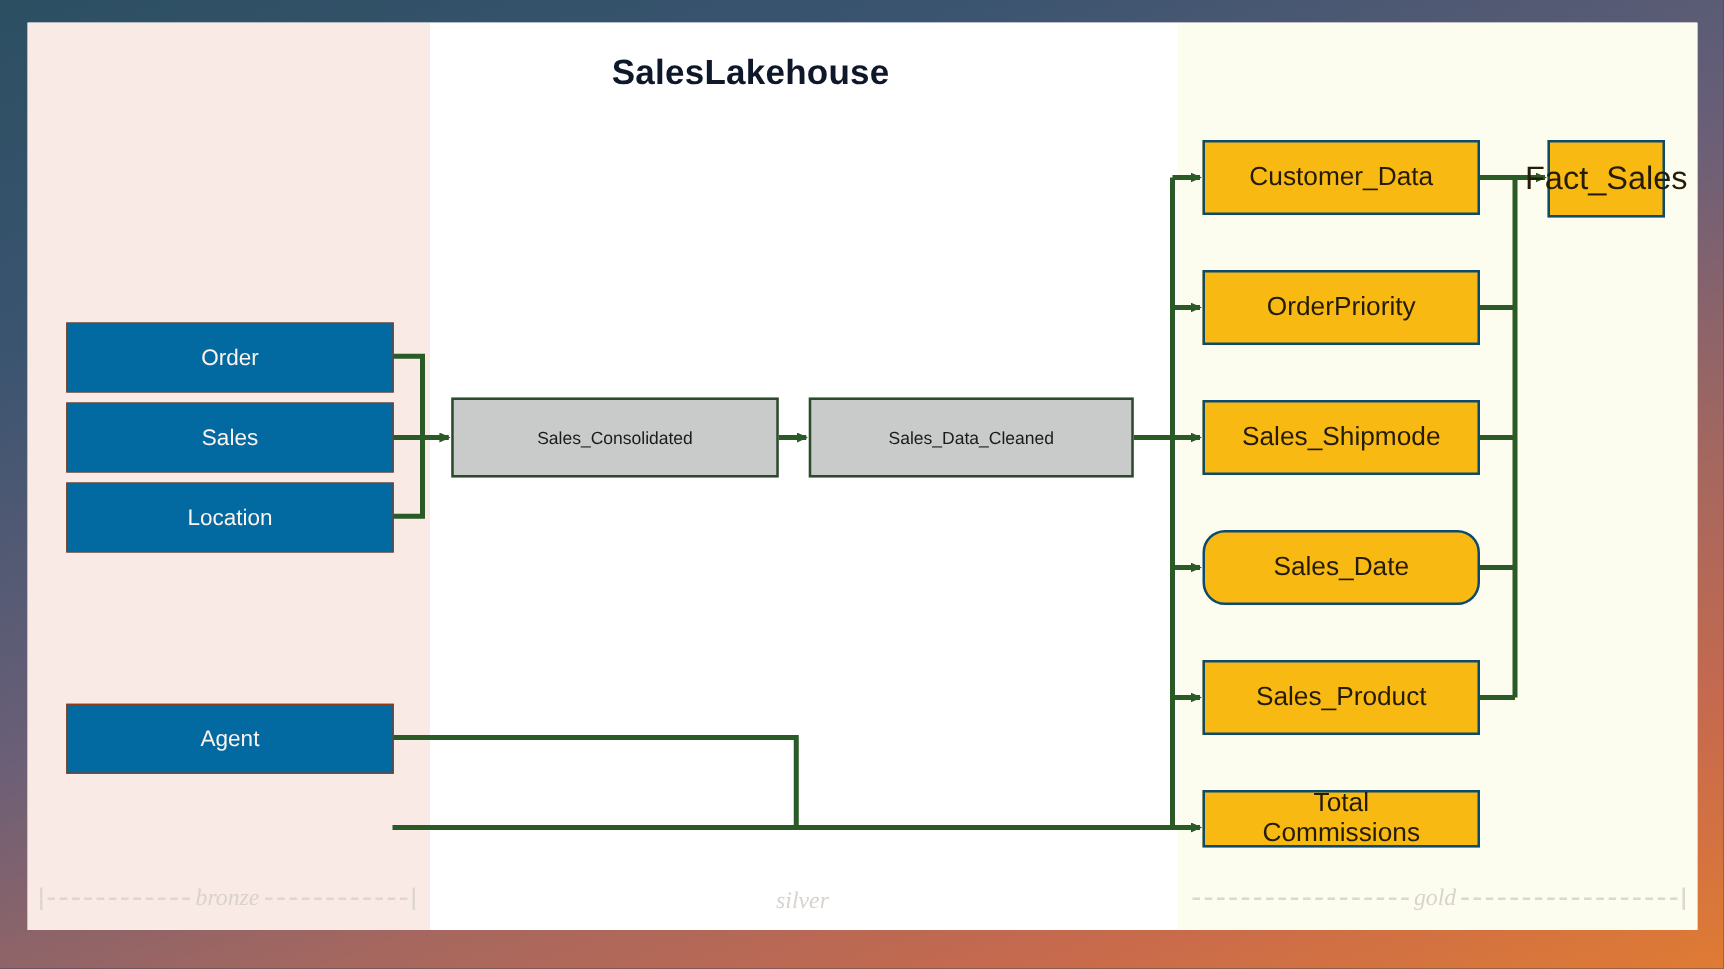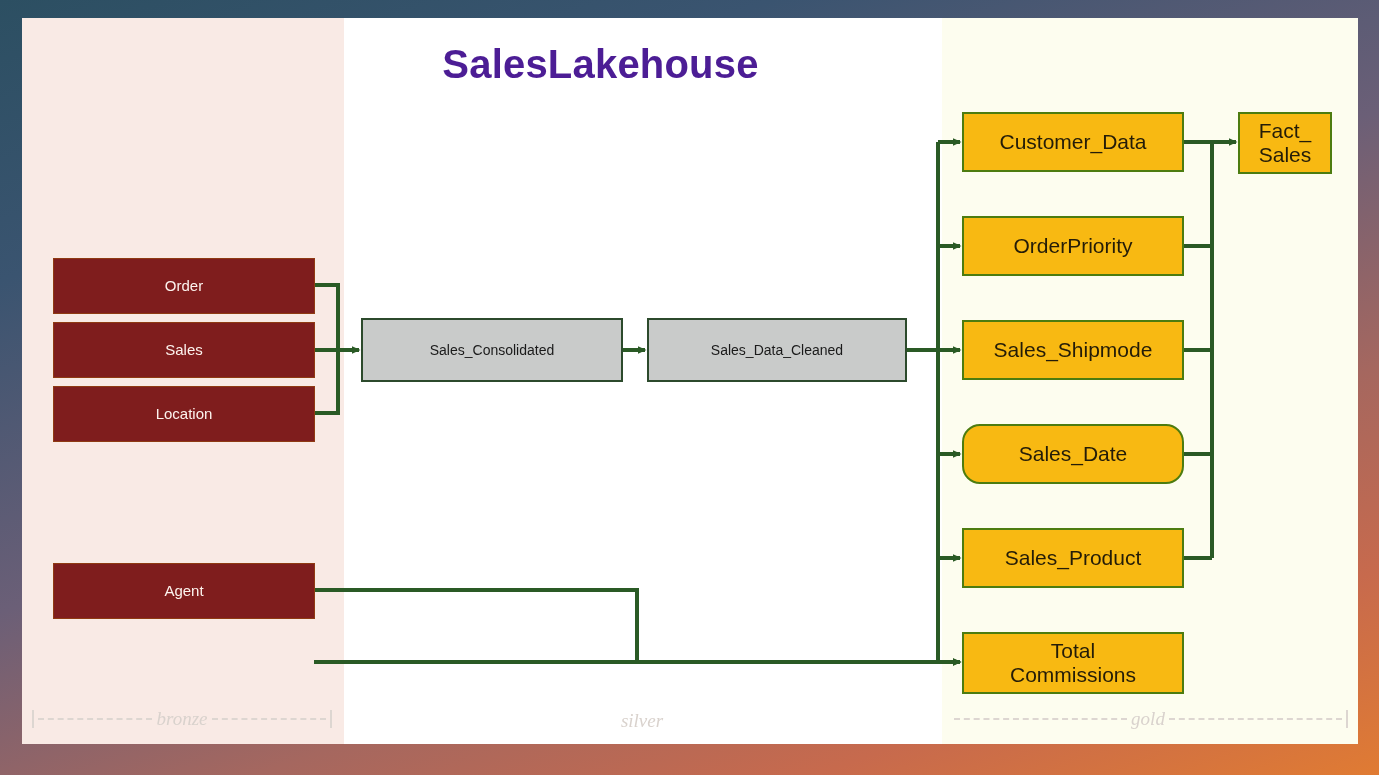--- a/index.html
+++ b/index.html
@@ -10,31 +10,31 @@
 
   
   #canvas{position:absolute;left:22px;top:18px;width:1336px;height:726px;background:#ffffff;overflow:hidden;}
 
   .zone{position:absolute;top:0;height:726px;}
   #zone-bronze{left:0;width:322px;background:#f9eae5;}
   #zone-silver{left:322px;width:598px;background:#ffffff;}
   #zone-gold{left:920px;width:416px;background:#fdfdef;}
 
   #title{position:absolute;left:0;top:24px;width:1157px;text-align:center;
-    font-size:40px;font-weight:bold;color:#4c1d95;letter-spacing:.2px;}
+    font-size:28px;font-weight:bold;color:#0f172a;letter-spacing:.2px;}
 
   
   .node{position:absolute;box-sizing:border-box;display:flex;align-items:center;
     justify-content:center;text-align:center;line-height:1.15;}
 
-  .bronze-node{background:#7f1d1d;border:1px solid #8f3a12;color:#fdf3ee;
-    font-size:15px;}
+  .bronze-node{background:#0369a1;border:1px solid #8f3a12;color:#fdf3ee;
+    font-size:18px;}
   .silver-node{background:#c9cbca;border:2px solid #2c4a2c;color:#1a1a1a;
     font-size:14px;}
-  .gold-node{background:#f8b912;border:2px solid #4d7c0f;color:#241c08;
+  .gold-node{background:#f8b912;border:2px solid #0c4a6e;color:#241c08;
     font-size:21px;}
 
   
   #wires{position:absolute;left:0;top:0;width:1336px;height:726px;pointer-events:none;}
   .wire{fill:none;stroke:#2a5a25;stroke-width:4;}
 
   
   .ruler{position:absolute;bottom:14px;height:22px;display:flex;align-items:center;
     color:#d9d2cd;font-size:19px;font-style:italic;font-family:"Liberation Serif",serif;margin-top:48px;}
   .ruler .dash{flex:1;border-top:2px dashed #ddd6d1;margin:0 4px;}
@@ -121,26 +121,26 @@
     </div>
     <div class="node gold-node" style="left:940px;top:302px;width:222px;height:60px;">
       <span>Sales_Shipmode</span>
     </div>
     <div class="node gold-node" style="left:940px;top:406px;width:222px;height:60px;border-radius:18px;">
       <span>Sales_Date</span>
     </div>
     <div class="node gold-node" style="left:940px;top:510px;width:222px;height:60px;">
       <span>Sales_Product</span>
     </div>
-    <div class="node gold-node" style="left:940px;top:614px;width:222px;height:62px;flex-direction:column;">
+    <div class="node gold-node" style="left:940px;top:614px;width:222px;height:46px;flex-direction:column;">
       <span>Total</span>
       <span>Commissions</span>
     </div>
 
-    <div class="node gold-node" style="left:1216px;top:94px;width:94px;height:62px;flex-direction:column;font-size:21px;">
+    <div class="node gold-node" style="left:1216px;top:94px;width:94px;height:62px;flex-direction:row;font-size:26px;">
       <span>Fact_</span>
       <span>Sales</span>
     </div>
 
     <div class="ruler" id="ruler-bronze">
       <span class="cap"></span>
       <span class="dash"></span>
       <span>bronze</span>
       <span class="dash"></span>
       <span class="cap"></span>

